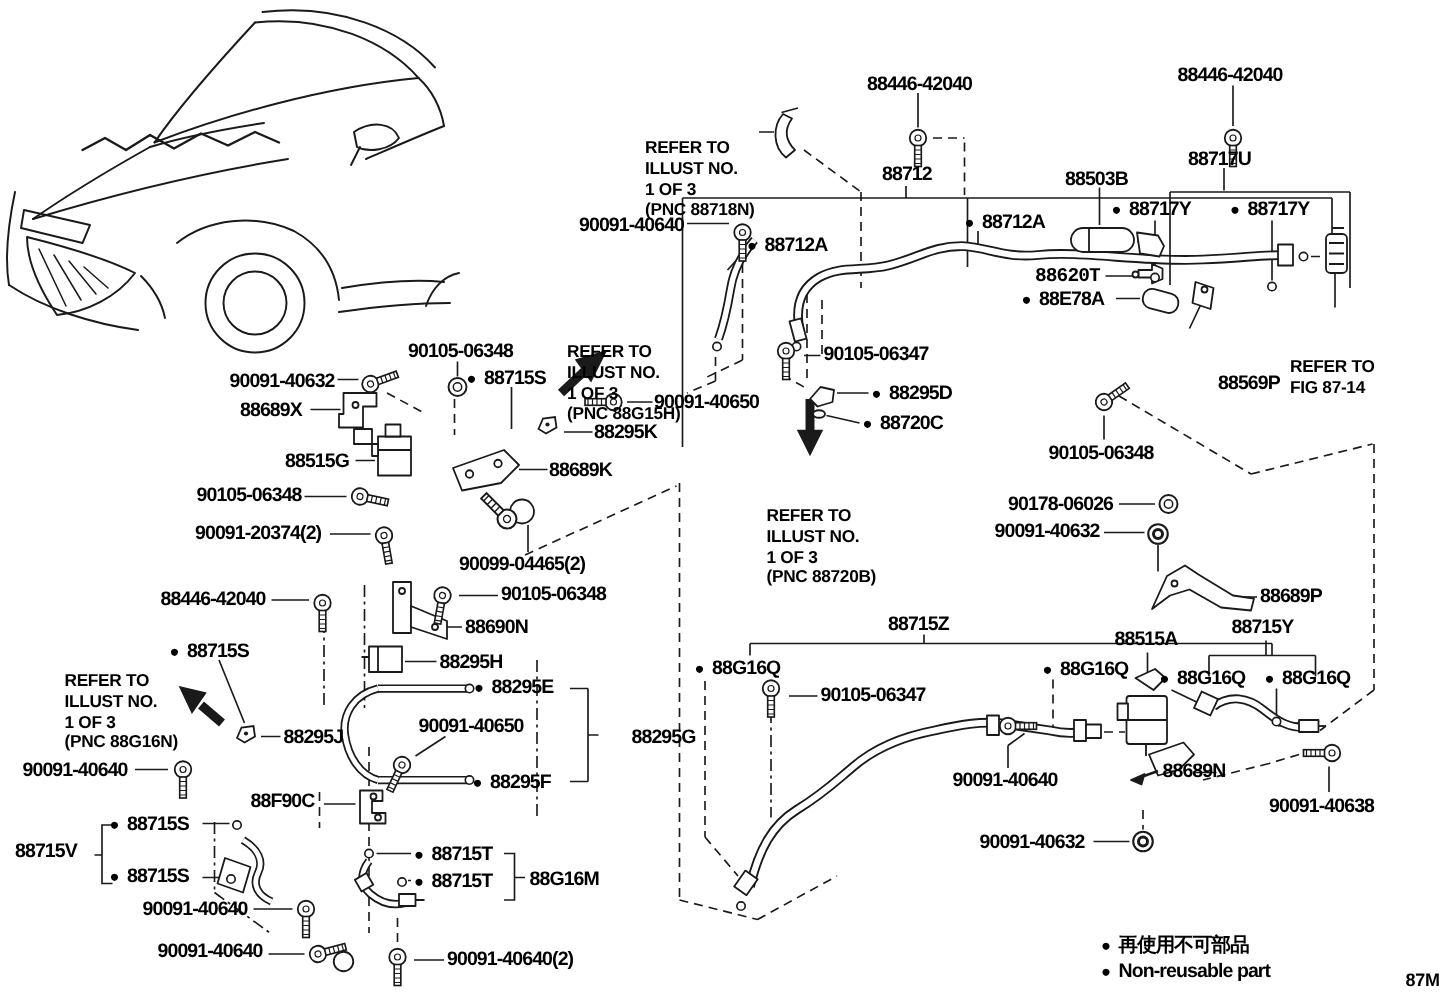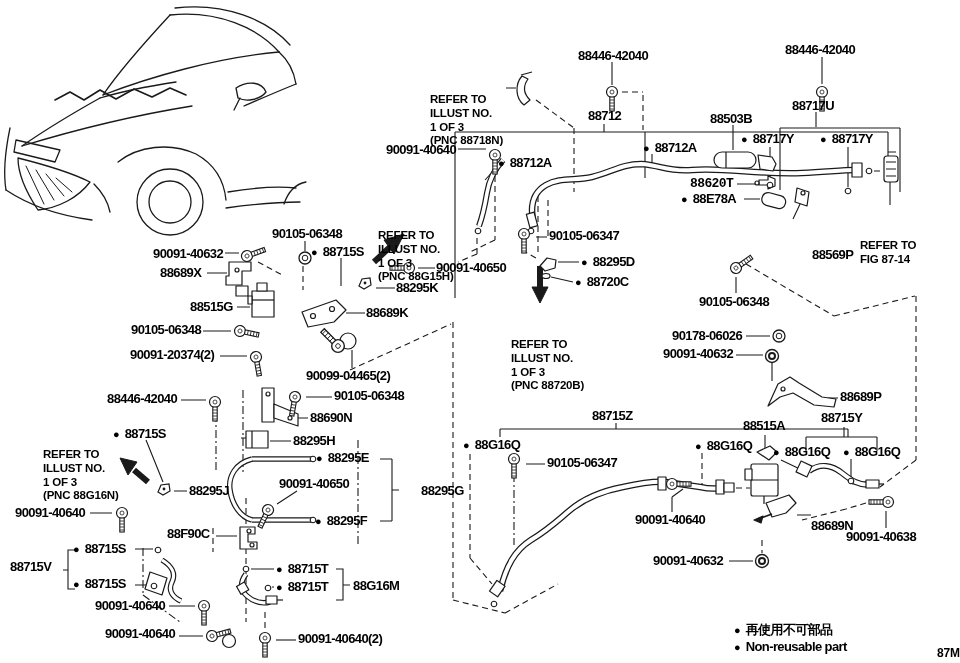--- a/index.html
+++ b/index.html
@@ -327,21 +327,21 @@
       <div class="lbl" style="left: 840px; top: 390px; text-align: right;"><span>88689P</span></div>
       <div class="lbl" style="left: 592px; top: 409px;"><span>88715Z</span></div>
       <div class="lbl" style="left: 743px; top: 419px;"><span>88515A</span></div>
       <div class="lbl" style="left: 821px; top: 411px;"><span>88715Y</span></div>
       <div class="lbl" style="left: 463px; top: 438px;"><span class="dot">● </span><span>88G16Q</span></div>
       <div class="lbl" style="left: 695px; top: 439px;"><span class="dot">● </span><span>88G16Q</span></div>
       <div class="lbl" style="left: 773px; top: 445px;"><span class="dot">● </span><span>88G16Q</span></div>
       <div class="lbl" style="left: 843px; top: 445px;"><span class="dot">● </span><span>88G16Q</span></div>
       <div class="lbl" style="left: 547px; top: 456px;"><span>90105-06347</span></div>
       <div class="lbl" style="left: 635px; top: 513px;"><span>90091-40640</span></div>
-      <div class="lbl" style="left: 811px; top: 507px; margin-top: 12px;"><span>88689N</span></div>
+      <div class="lbl" style="left: 775px; top: 507px;"><span>88689N</span></div>
       <div class="lbl" style="left: 846px; top: 530px;"><span>90091-40638</span></div>
       <div class="lbl" style="left: 653px; top: 554px;"><span>90091-40632</span></div>
       <div class="lbl" style="left: 167px; top: 527px;"><span>88F90C</span></div>
       <div class="lbl" style="left: 73px; top: 542px;"><span class="dot">● </span><span>88715S</span></div>
       <div class="lbl" style="left: 10px; top: 560px;"><span>88715V</span></div>
       <div class="lbl" style="left: 73px; top: 577px;"><span class="dot">● </span><span>88715S</span></div>
       <div class="lbl" style="left: 95px; top: 599px;"><span>90091-40640</span></div>
       <div class="lbl" style="left: 105px; top: 627px;"><span>90091-40640</span></div>
       <div class="lbl" style="left: 276px; top: 562px;"><span class="dot">● </span><span>88715T</span></div>
       <div class="lbl" style="left: 276px; top: 580px;"><span class="dot">● </span><span>88715T</span></div>

